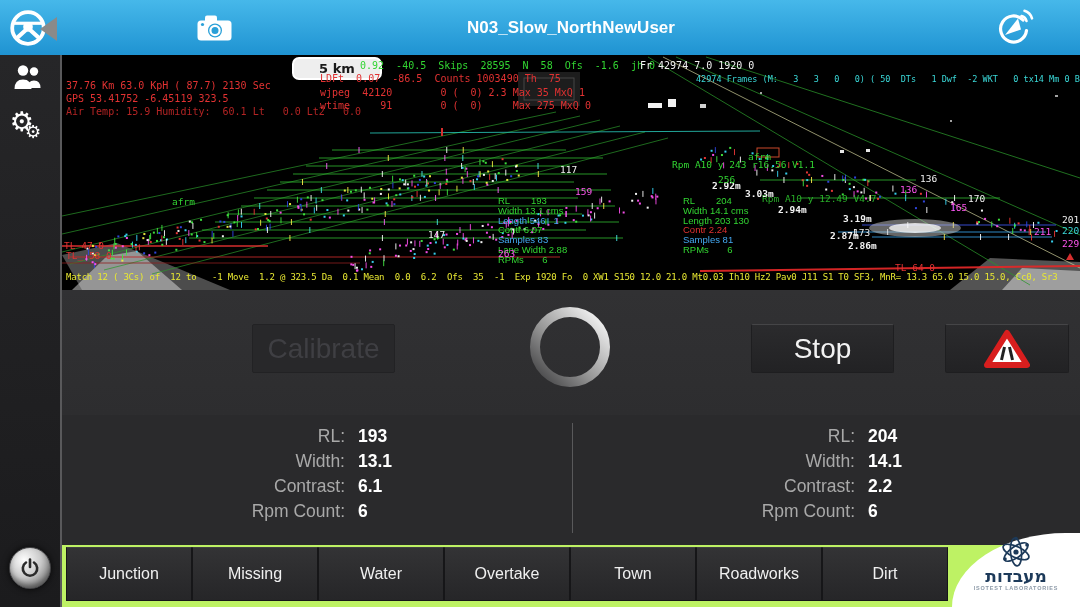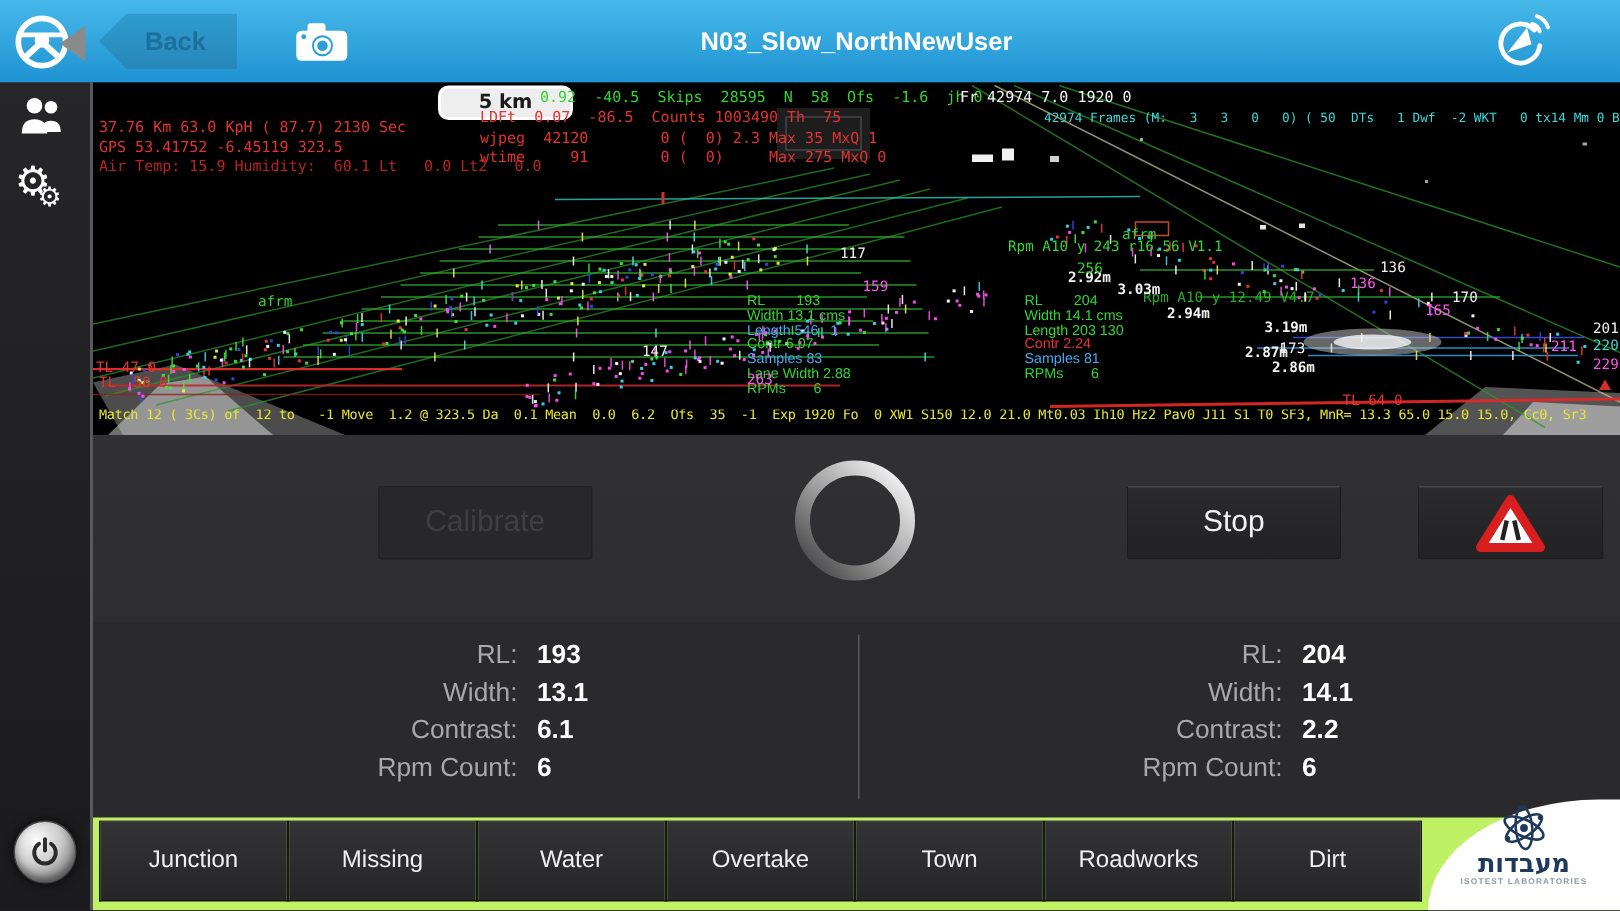--- a/index.html
+++ b/index.html
@@ -49,21 +49,21 @@
             font-size:13px;display:flex;align-items:center;justify-content:center;
             font-family:"DejaVu Sans",sans-serif;}
   .vblock div{font-size:9.5px;line-height:9.8px;font-family:Liberation Sans, sans-serif;white-space:pre;padding-left:28px;}
   .dist{font-weight:bold;}
 
   
   .controls{position:absolute;left:62px;top:290px;width:1018px;height:125px;
             background:linear-gradient(#313133,#2d2d2f);}
   .btn{position:absolute;height:47px;border:1px solid #1e1e20;border-top-color:#454547;
        border-radius:2px;display:flex;align-items:center;justify-content:center;
-       font-size:20px;background:linear-gradient(#2b2b2d,#222224);color:#f2f2f2;}
+       font-size:28px;background:linear-gradient(#2b2b2d,#222224);color:#f2f2f2;}
   .btn.disabled{background:#28282a;color:#3f3f43;border-color:#222224;}
   #spinner{position:absolute;left:525px;top:302px;}
 
   
   .stats{position:absolute;left:62px;top:415px;width:1018px;height:130px;background:#2a2a2c;}
   .divider{position:absolute;left:510px;top:8px;width:1px;height:110px;background:#59595b;}
   .stat-col{position:absolute;top:9px;}
   .stat-row{display:flex;height:25px;align-items:center;font-size:17.5px;}
   .stat-row .lbl{width:283px;text-align:right;color:#a9a9a9;}
   .stat-row .val{margin-left:13px;color:#fff;font-weight:bold;}
@@ -85,23 +85,20 @@
 <div id="app">
 
   <div class="header">
     <div class="hdr-steer">
       <svg width="40" height="40" viewBox="0 0 38 38">
         <circle cx="19" cy="19" r="15" fill="none" stroke="#fff" stroke-width="3.6"></circle>
         <path d="M5.5 14.5 H32.5" stroke="#fff" stroke-width="3"></path>
         <circle cx="19" cy="18" r="4.6" fill="#fff"></circle>
         <path d="M19 19 L8.5 28.5 M19 19 L29.5 28.5" stroke="#fff" stroke-width="4"></path>
       </svg>
-    </div>
-    <div class="back-btn">
-      <span>Back</span>
     </div>
     <div class="cam-btn">
       <svg width="38" height="28" viewBox="0 0 38 28">
         <rect x="1.5" y="6.5" width="34" height="20" rx="3.5" fill="#fff"></rect>
         <rect x="9" y="1.5" width="12" height="7" rx="2" fill="#fff"></rect>
         <circle cx="19" cy="16.5" r="7" fill="#2aa0d8"></circle>
         <circle cx="19" cy="16.5" r="4.6" fill="none" stroke="#fff" stroke-width="2.2"></circle>
         <circle cx="6.5" cy="10.5" r="1.6" fill="#2aa0d8"></circle>
       </svg>
     </div>

